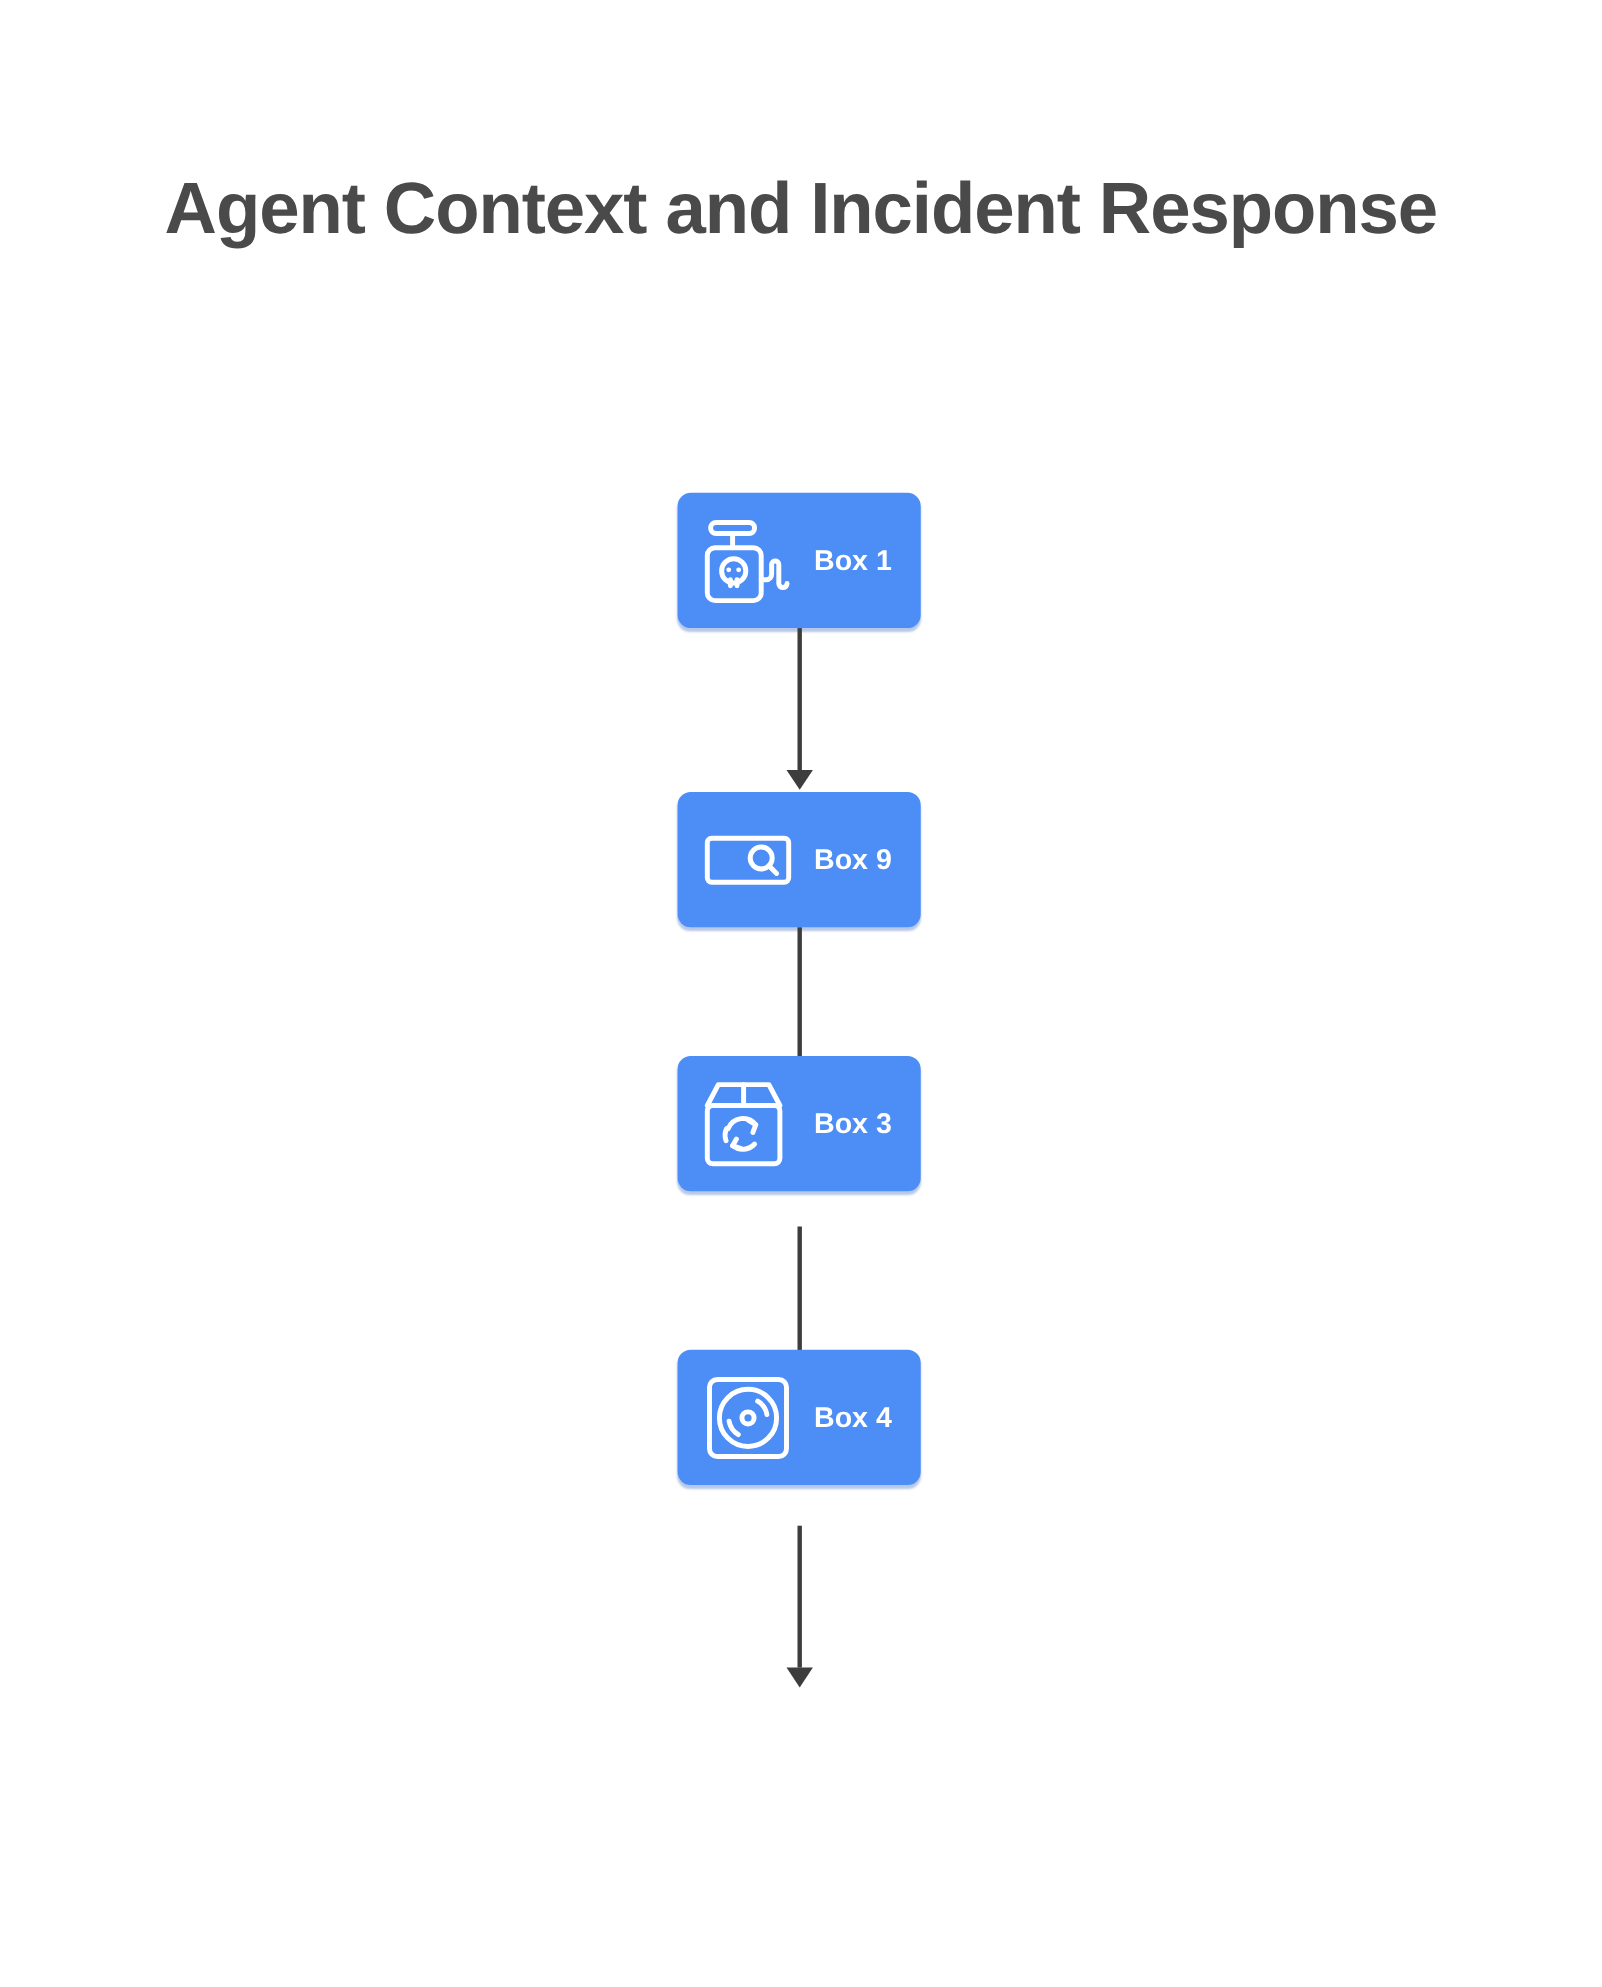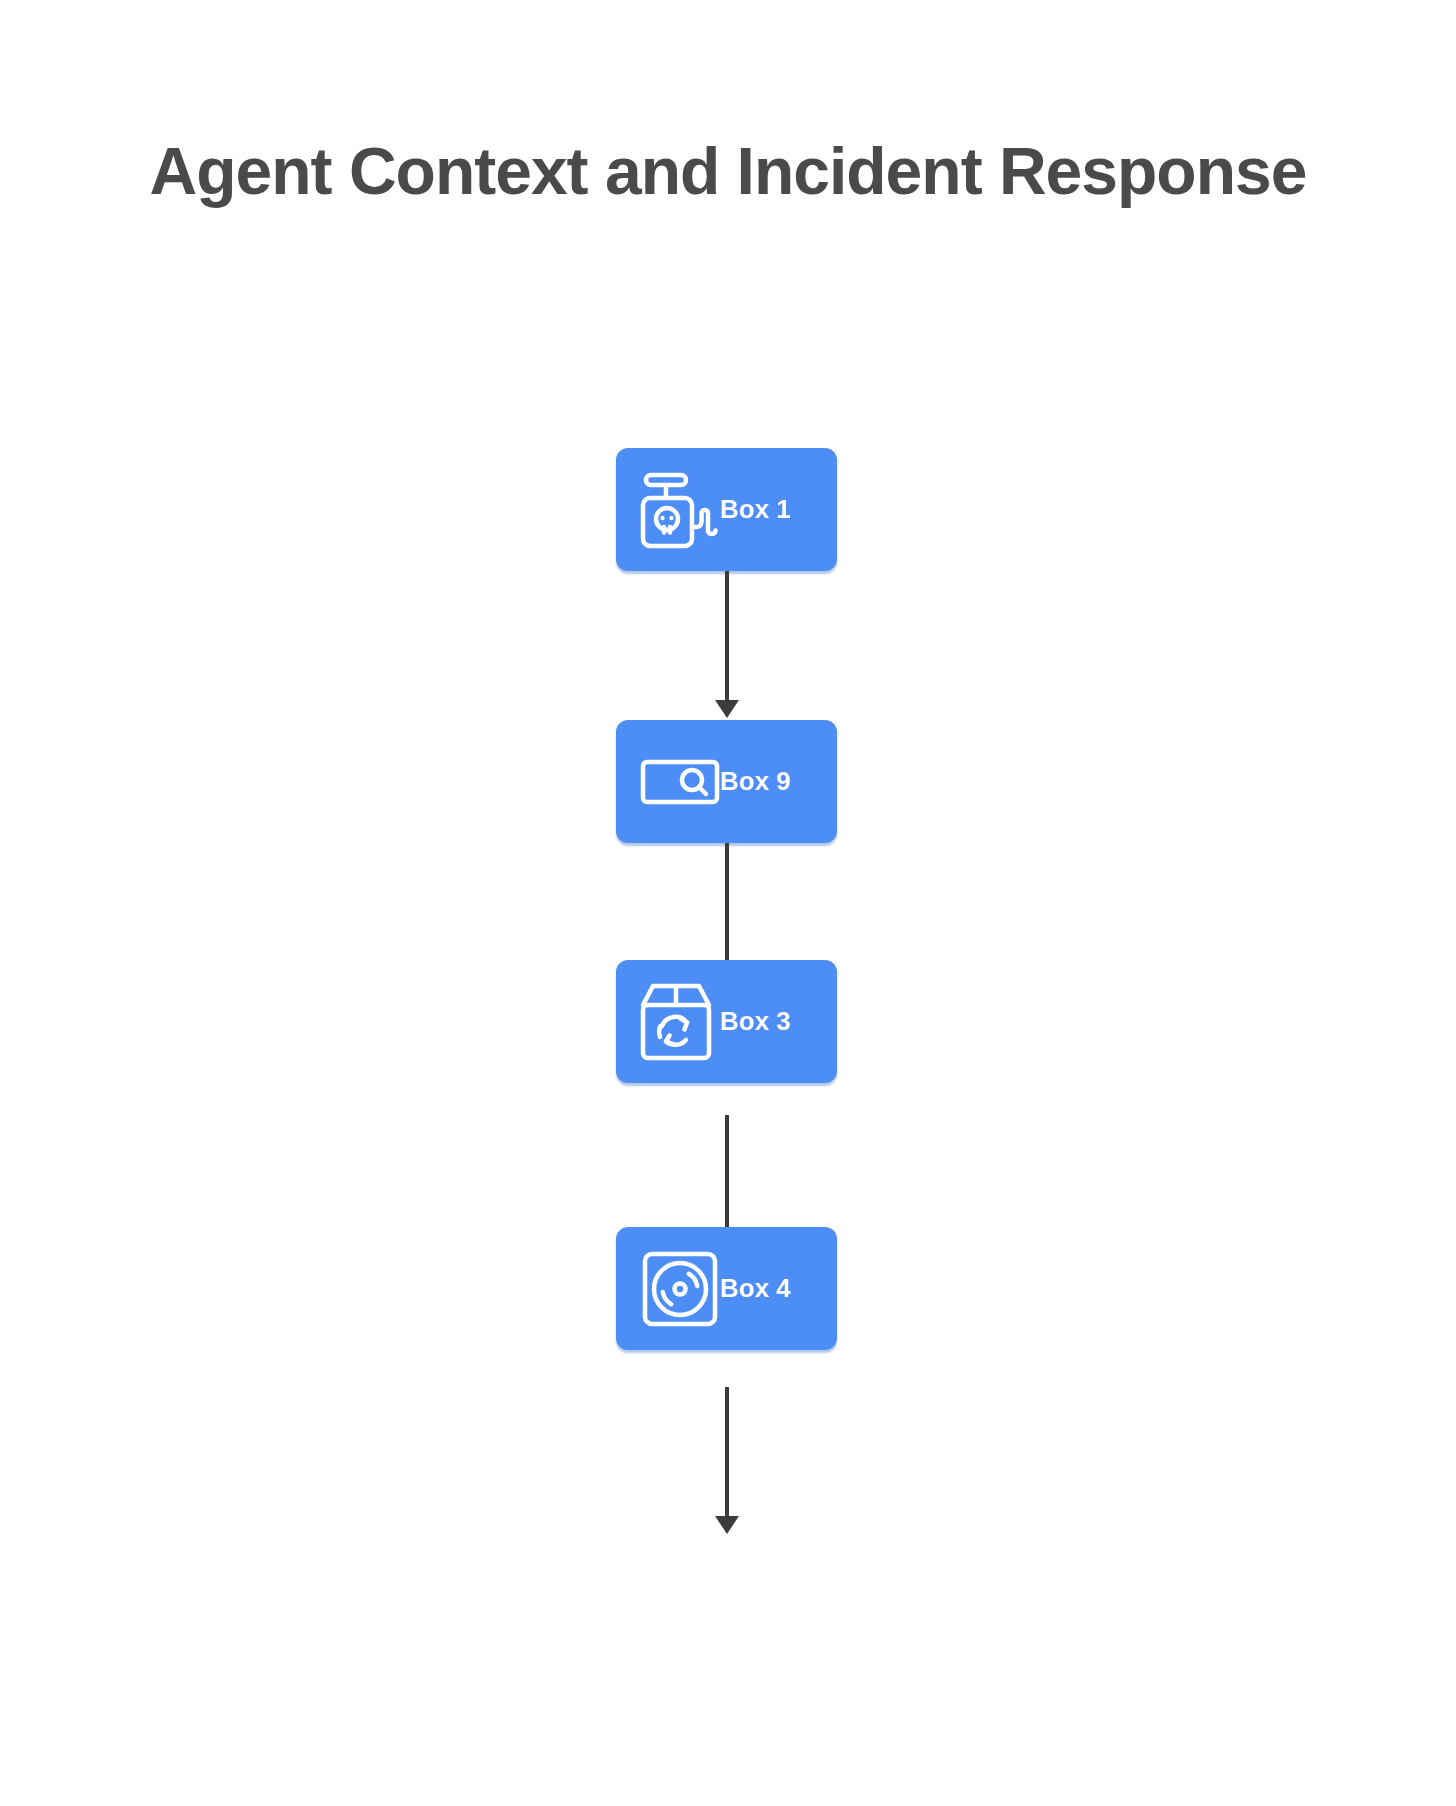--- a/index.html
+++ b/index.html
@@ -5,39 +5,40 @@
   html,body{margin:0;padding:0;background:#ffffff;}
   .canvas{
     position:relative;
     width:1456px;height:1806px;
     background:#ffffff;
     overflow:hidden;
     font-family:"Liberation Sans", sans-serif;
   }
   .title{
     position:absolute;
-    top:128px;left:0;width:100%;
+    top:146px;left:0;width:100%;
     text-align:center;
     font-weight:700;
     font-size:66px;
     line-height:1.32;
     letter-spacing:-1px;
     color:#4a4a4a;
   }
   .title span{display:block;}
   .node{
     position:absolute;
     left:616px;
     width:221px;height:123px;
     box-sizing:border-box;
     border-radius:12px;
     background:#4C8DF6;
     display:flex;
     align-items:center;
     padding-left:24px;
+    gap:20px;
     box-shadow:0 3px 2px rgba(46,98,190,0.35);
   }
   .n0{top:448px}.n1{top:720px}.n2{top:960px}.n3{top:1227px}.n4{top:1536px}
   .node .label{
     color:#ffffff;
     font-size:26px;
     font-weight:700;
     letter-spacing:0;
     white-space:nowrap;
   }

